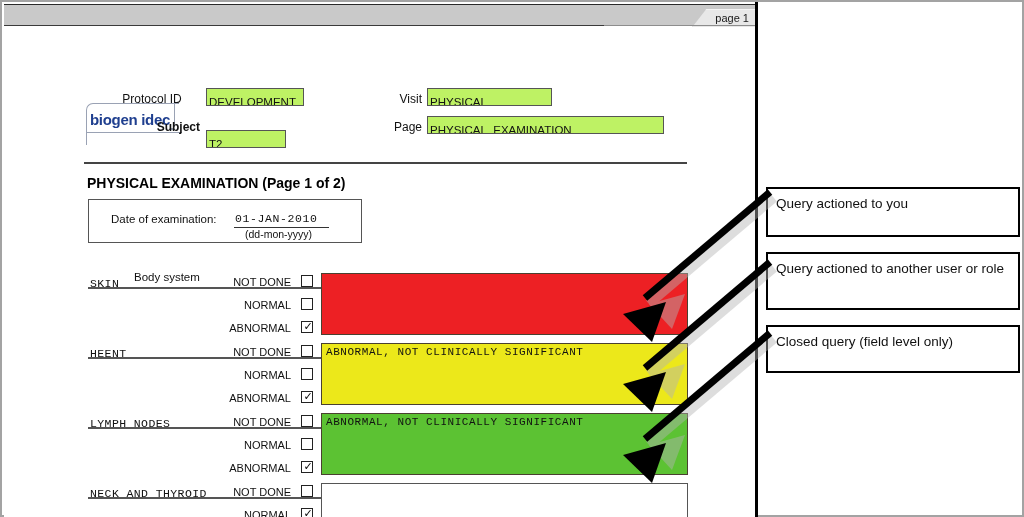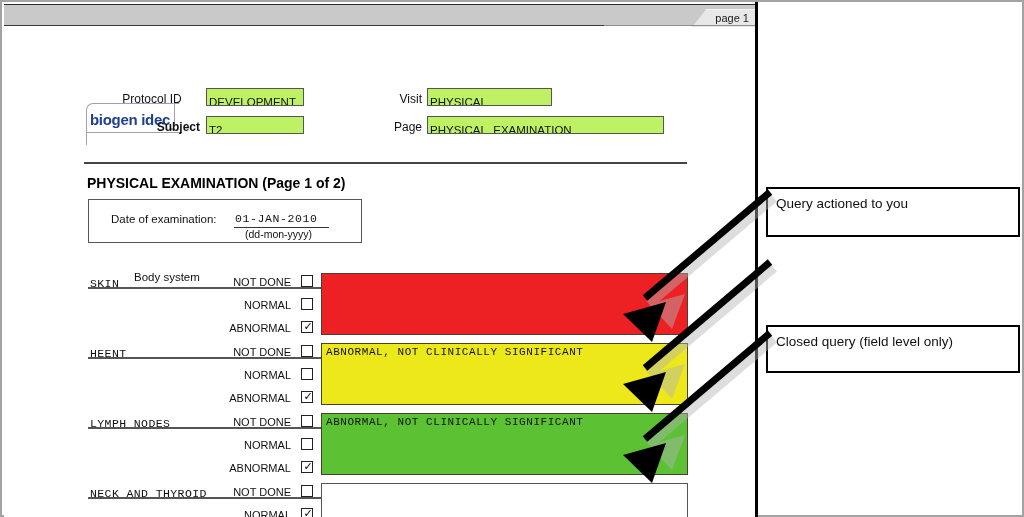--- a/index.html
+++ b/index.html
@@ -316,21 +316,21 @@
         <div class="rule-h1"></div>
         <div class="rule-v2"></div>
         <div class="dot"></div>
         <div class="logo-text">biogen idec</div>
       </div>
 
       <div class="field-label" style="left:100px; top:65px; width:96px;text-align:center;">Protocol ID</div>
       <div class="field-box" style="left:202px; top:61px; width:98px; height:18px;">DEVELOPMENT</div>
 
       <div class="field-label" style="left:110px; top:93px; width:86px;font-weight:bold;">Subject</div>
-      <div class="field-box" style="left:202px; top:89px; width:98px; height:18px;">T2</div>
+      <div class="field-box" style="left:202px; top:103px; width:80px; height:18px;">T2</div>
 
       <div class="field-label" style="left:370px; top:65px; width:48px;">Visit</div>
       <div class="field-box" style="left:423px; top:61px; width:125px; height:18px;">PHYSICAL</div>
 
       <div class="field-label" style="left:366px; top:93px; width:52px;">Page</div>
       <div class="field-box" style="left:423px; top:89px; width:237px; height:18px;">PHYSICAL_EXAMINATION</div>
 
       <div id="header-rule"></div>
 
       <div id="crf-title">PHYSICAL EXAMINATION (Page 1 of 2)</div>
@@ -383,20 +383,21 @@
       <div class="cbox checked" style="left:297px; top:481px;"></div>
       <div class="find-box" style="top:456px; height:62px; background:#ffffff; border-color:#555;"></div>
 
     </div>
   </div>
 
   <div id="app-divider"></div>
 
   <div id="legend">
     <div class="legend-box" style="top:163px; height:50px;">Query actioned to you</div>
+    <div class="legend-box" style="top:228px; height:58px;">Query actioned to another user or role</div>
     <div class="legend-box" style="top:301px; height:48px;">Closed query (field level only)</div>
   </div>
 
   <svg id="arrows" viewBox="0 0 1024 517">
 
     <g opacity="0.45">
       <line x1="772" y1="196" x2="647" y2="302" stroke="#b4b4b4" stroke-width="9"></line>
       <polygon points="647,302 683,292 670,327" fill="#b4b4b4"></polygon>
       <line x1="772" y1="266" x2="647" y2="372" stroke="#b4b4b4" stroke-width="9"></line>
       <polygon points="647,372 683,362 670,397" fill="#b4b4b4"></polygon>

